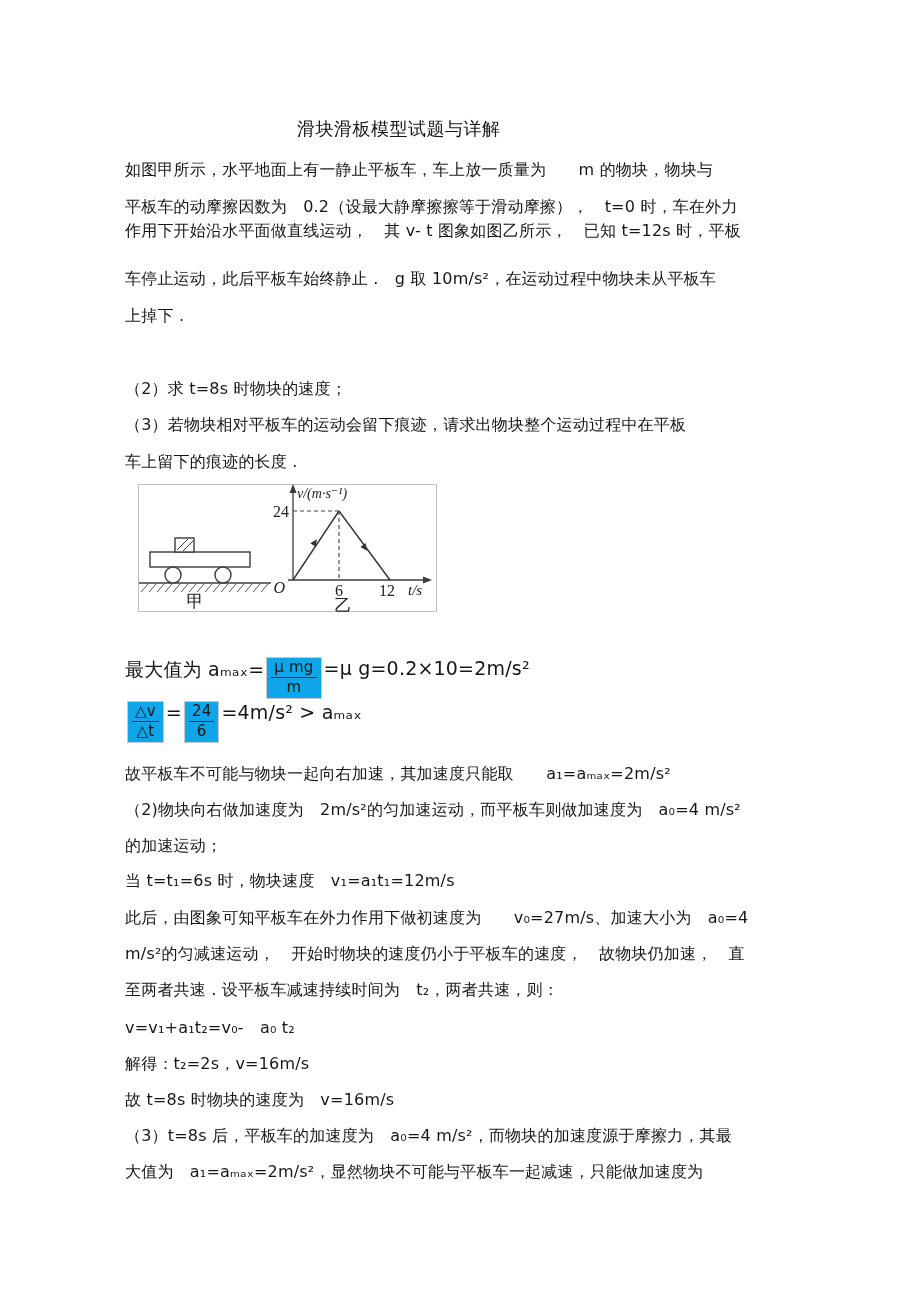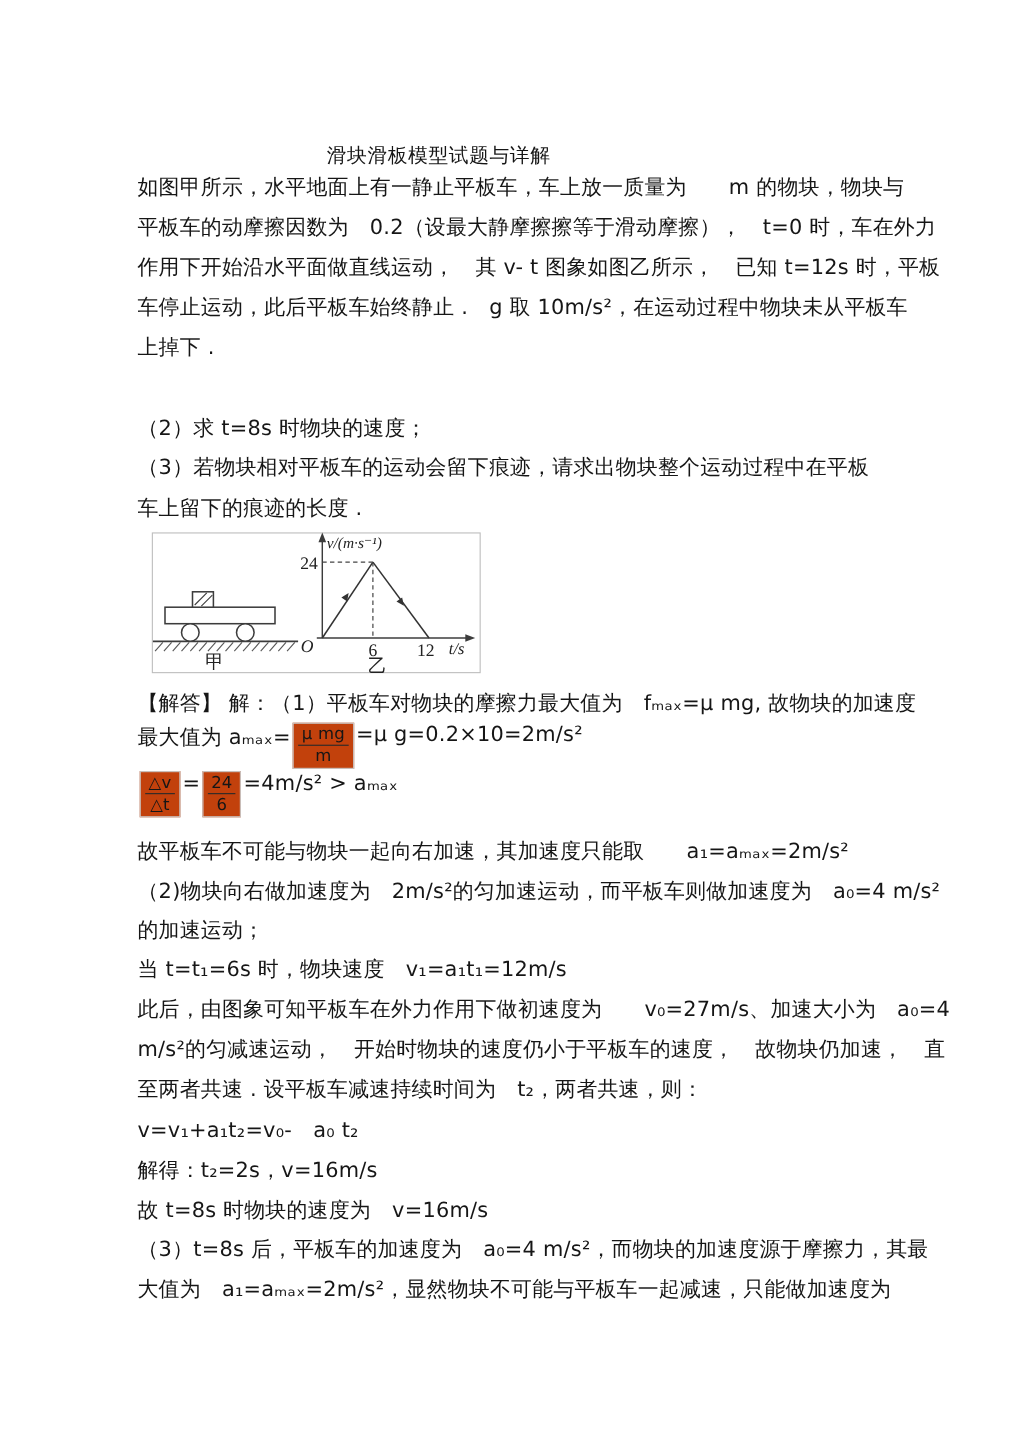--- a/index.html
+++ b/index.html
@@ -4,52 +4,52 @@
 <style>
   html,body { margin:0; padding:0; }
   body {
     width:920px; height:1303px; background:#ffffff; position:relative;
     font-family:"DejaVu Sans","Liberation Sans",sans-serif;
     color:#161616;
   }
   .page { position:relative; width:920px; height:1303px; background:#fff; overflow:hidden; }
   .doc-title {
     position:absolute; left:297px; top:117px;
-    font-size:18px; letter-spacing:0.5px; white-space:pre;margin-top:12px;
+    font-size:18px; letter-spacing:0.5px; white-space:pre;
   }
   .line {
     position:absolute; left:125px;
-    font-size:19px; white-space:pre; letter-spacing:0.2px; line-height:22px;
+    font-size:16px; white-space:pre; letter-spacing:0.2px; line-height:22px;
   }
   .eqline {
     position:absolute; left:125px; display:flex; align-items:flex-start;
     font-size:19px; white-space:pre; letter-spacing:0.2px;
   }
   .frac {
     display:inline-block; text-align:center; vertical-align:middle;
-    border:1px solid #c9c9c9; background:#c2410c;
+    border:1px solid #c9c9c9; background:#0ea5e9;
     padding:1px 4px; margin:0 2px; font-size:15px; line-height:1.15;
   }
   .frac .num { display:block; border-bottom:1.5px solid #2a2a2a; padding:0 3px 1px 3px; }
   .frac .den { display:block; padding-top:1px; }
   .figure-wrap { position:absolute; left:125px; top:478px; width:316px; height:136px; }
   svg text { fill:#222; }
   .cjk-label { font-family:"DejaVu Sans","Liberation Sans",sans-serif; }
   .serif-label { font-family:"Liberation Serif","DejaVu Serif",serif; }
 </style>
 </head>
 <body>
 
 <div class="page">
 
   <div class="doc-title">滑块滑板模型试题与详解</div>
 
   <div class="line" style="top:159px">如图甲所示，水平地面上有一静止平板车，车上放一质量为　　m 的物块，物块与</div>
   <div class="line" style="top:196px">平板车的动摩擦因数为　0.2（设最大静摩擦擦等于滑动摩擦），　t=0 时，车在外力</div>
-  <div class="line" style="top:232px">作用下开始沿水平面做直线运动，　其 v- t 图象如图乙所示，　已知 t=12s 时，平板</div>
+  <div class="line" style="top:220px">作用下开始沿水平面做直线运动，　其 v- t 图象如图乙所示，　已知 t=12s 时，平板</div>
   <div class="line" style="top:268px">车停止运动，此后平板车始终静止 .　g 取 10m/s²，在运动过程中物块未从平板车</div>
   <div class="line" style="top:305px">上掉下 .</div>
   <div class="line" style="top:378px">（2）求 t=8s 时物块的速度；</div>
   <div class="line" style="top:414px">（3）若物块相对平板车的运动会留下痕迹，请求出物块整个运动过程中在平板</div>
   <div class="line" style="top:451px">车上留下的痕迹的长度 .</div>
 
   <div class="figure-wrap">
     <svg width="316" height="136" viewBox="0 0 316 136">
 
       <rect x="13.5" y="6.5" width="298" height="127" fill="none" stroke="#bdbdbd" stroke-width="1"></rect>
@@ -99,21 +99,20 @@
       <text x="172" y="20" font-size="14" font-style="italic" class="serif-label">v/(m·s⁻¹)</text>
       <text x="164" y="39" font-size="16" text-anchor="end" class="serif-label">24</text>
       <text x="160" y="115" font-size="16" text-anchor="end" font-style="italic" class="serif-label">O</text>
       <text x="214" y="118" font-size="16" text-anchor="middle" class="serif-label">6</text>
       <text x="262" y="118" font-size="16" text-anchor="middle" class="serif-label">12</text>
       <text x="283" y="117" font-size="15" font-style="italic" class="serif-label">t/s</text>
       <text x="218" y="133" font-size="17" text-anchor="middle" class="cjk-label">乙</text>
     </svg>
   </div>
 
-  <div class="line" style="top:628px">【解答】 解：（1）平板车对物块的摩擦力最大值为　fₘₐₓ=μ mg, 故物块的加速度</div>
 
   <div class="eqline" style="top:657px; height:52px">
     <span>最大值为 aₘₐₓ=</span><span class="frac"><span class="num">μ mg</span><span class="den">m</span></span><span>=μ g=0.2×10=2m/s²</span>
   </div>
 
   <div class="eqline" style="top:701px; height:48px">
     <span class="frac"><span class="num">△v</span><span class="den">△t</span></span><span>=</span><span class="frac"><span class="num">24</span><span class="den">6</span></span><span>=4m/s² &gt; aₘₐₓ</span>
   </div>
 
   <div class="line" style="top:763px">故平板车不可能与物块一起向右加速，其加速度只能取　　a₁=aₘₐₓ=2m/s²</div>

